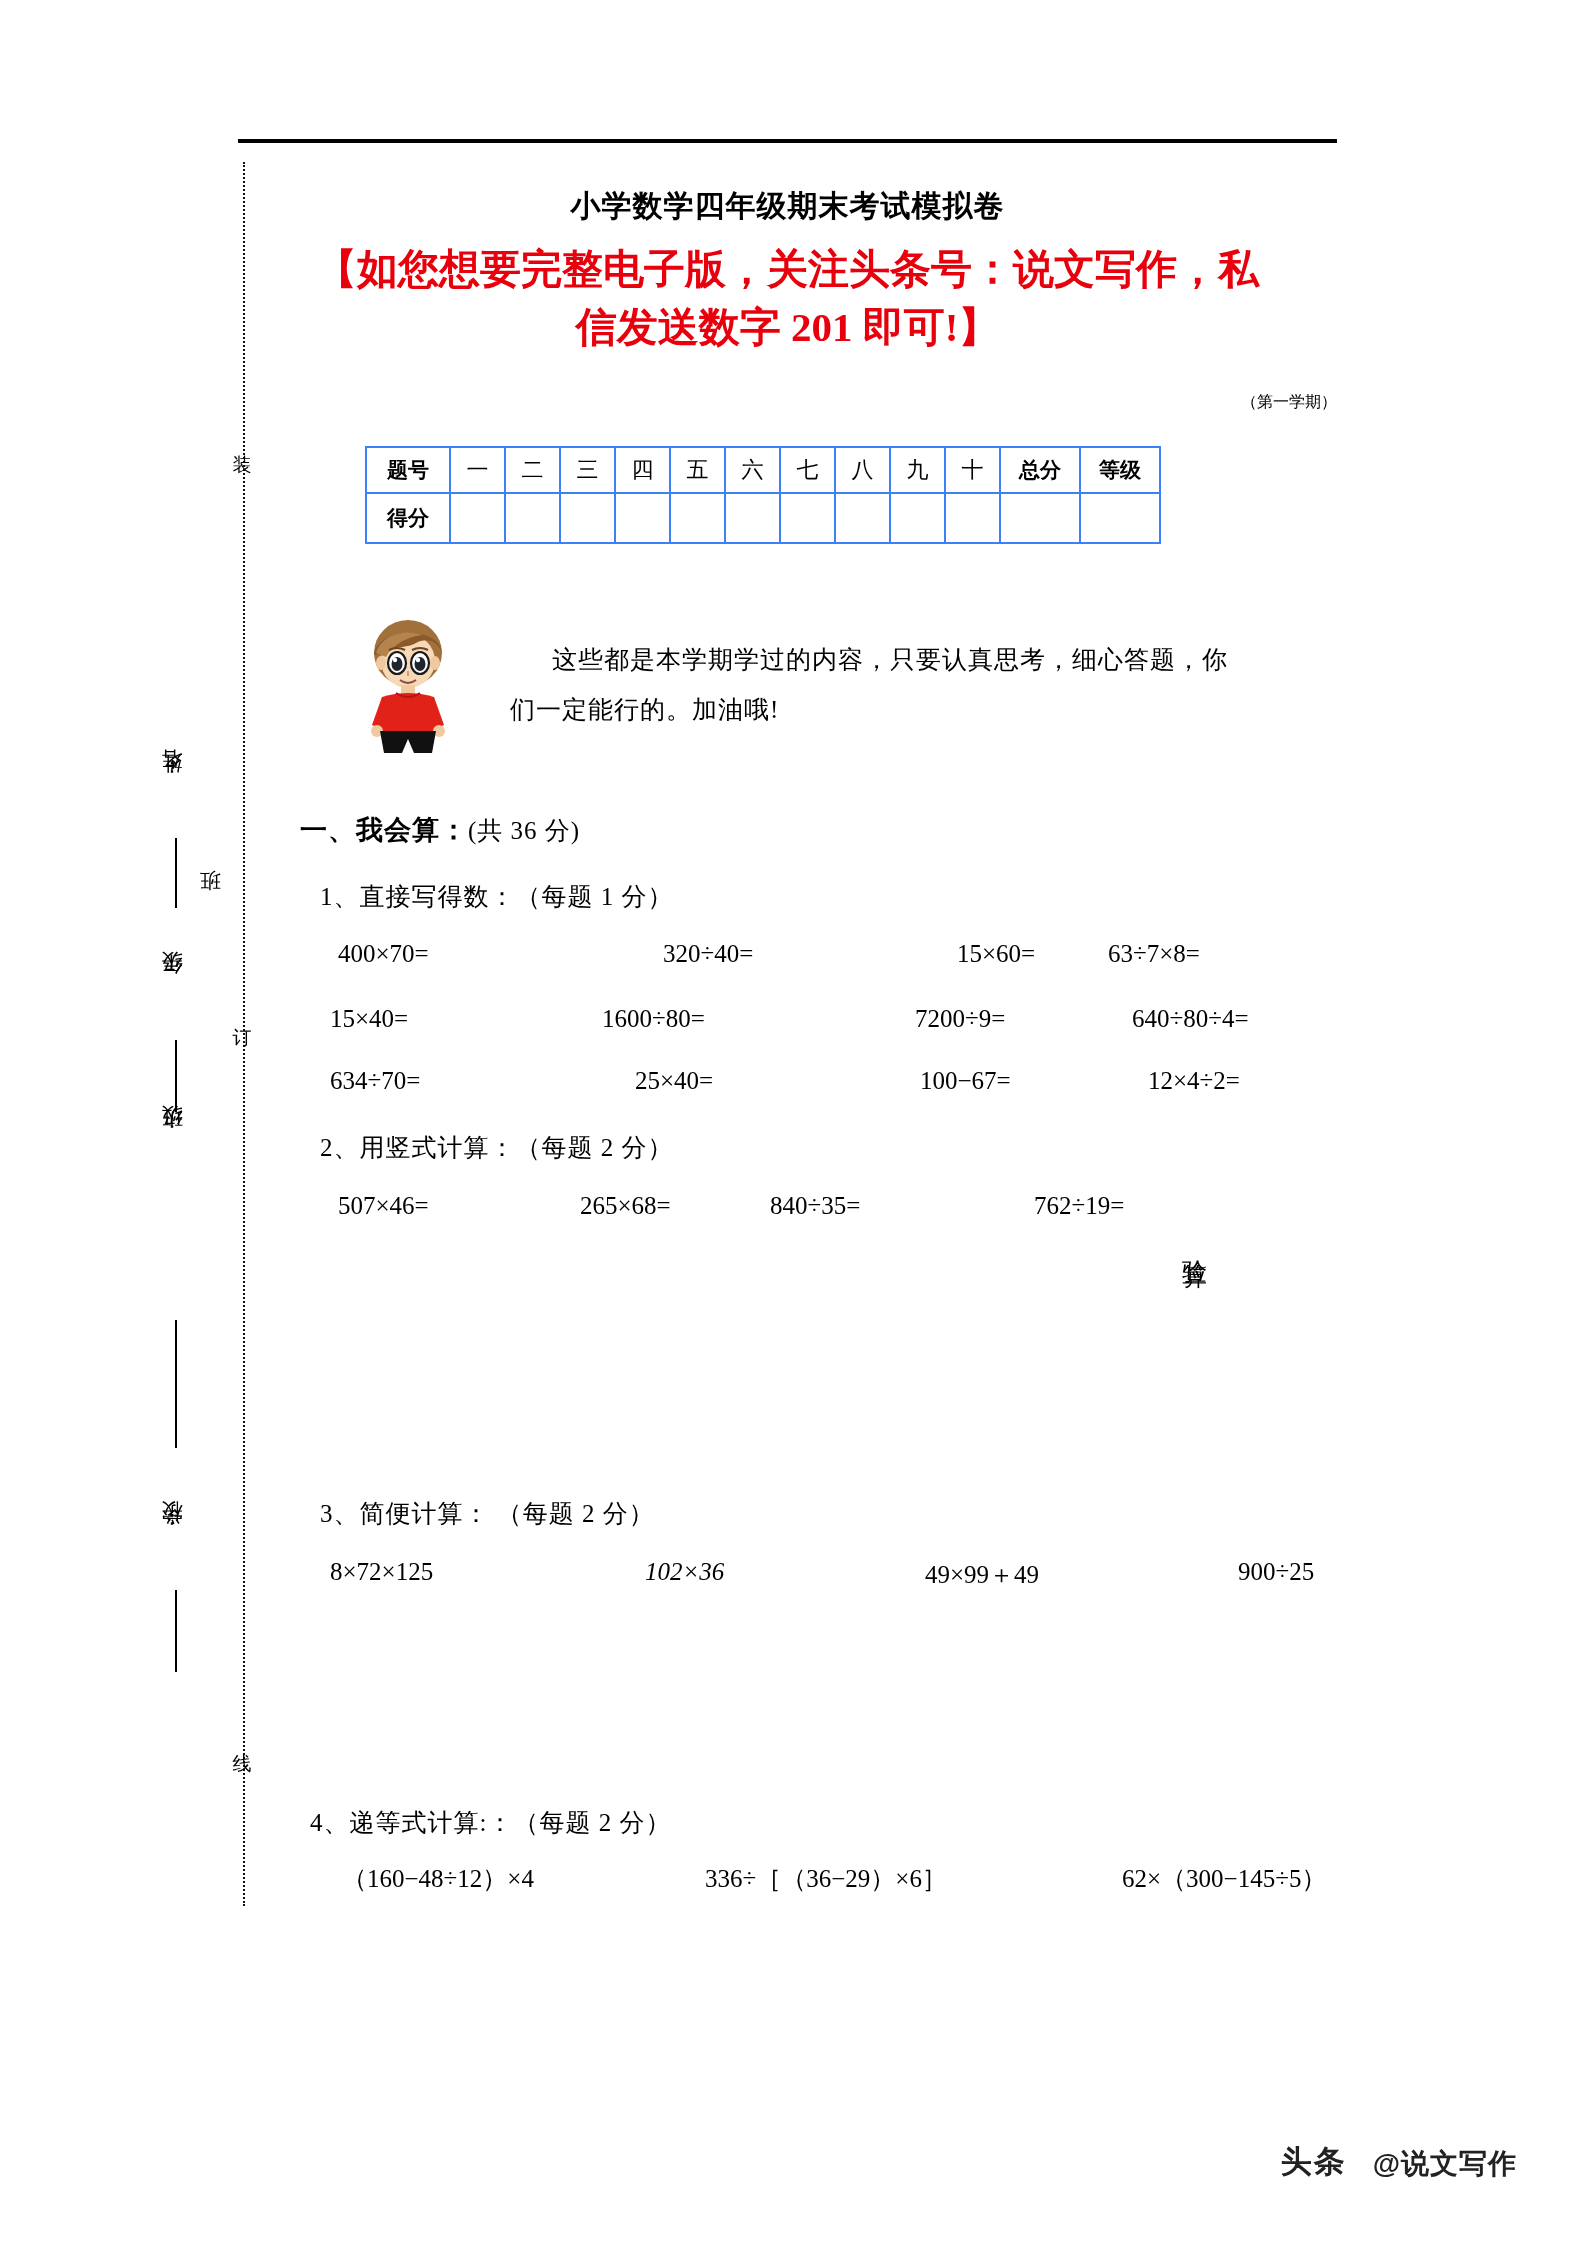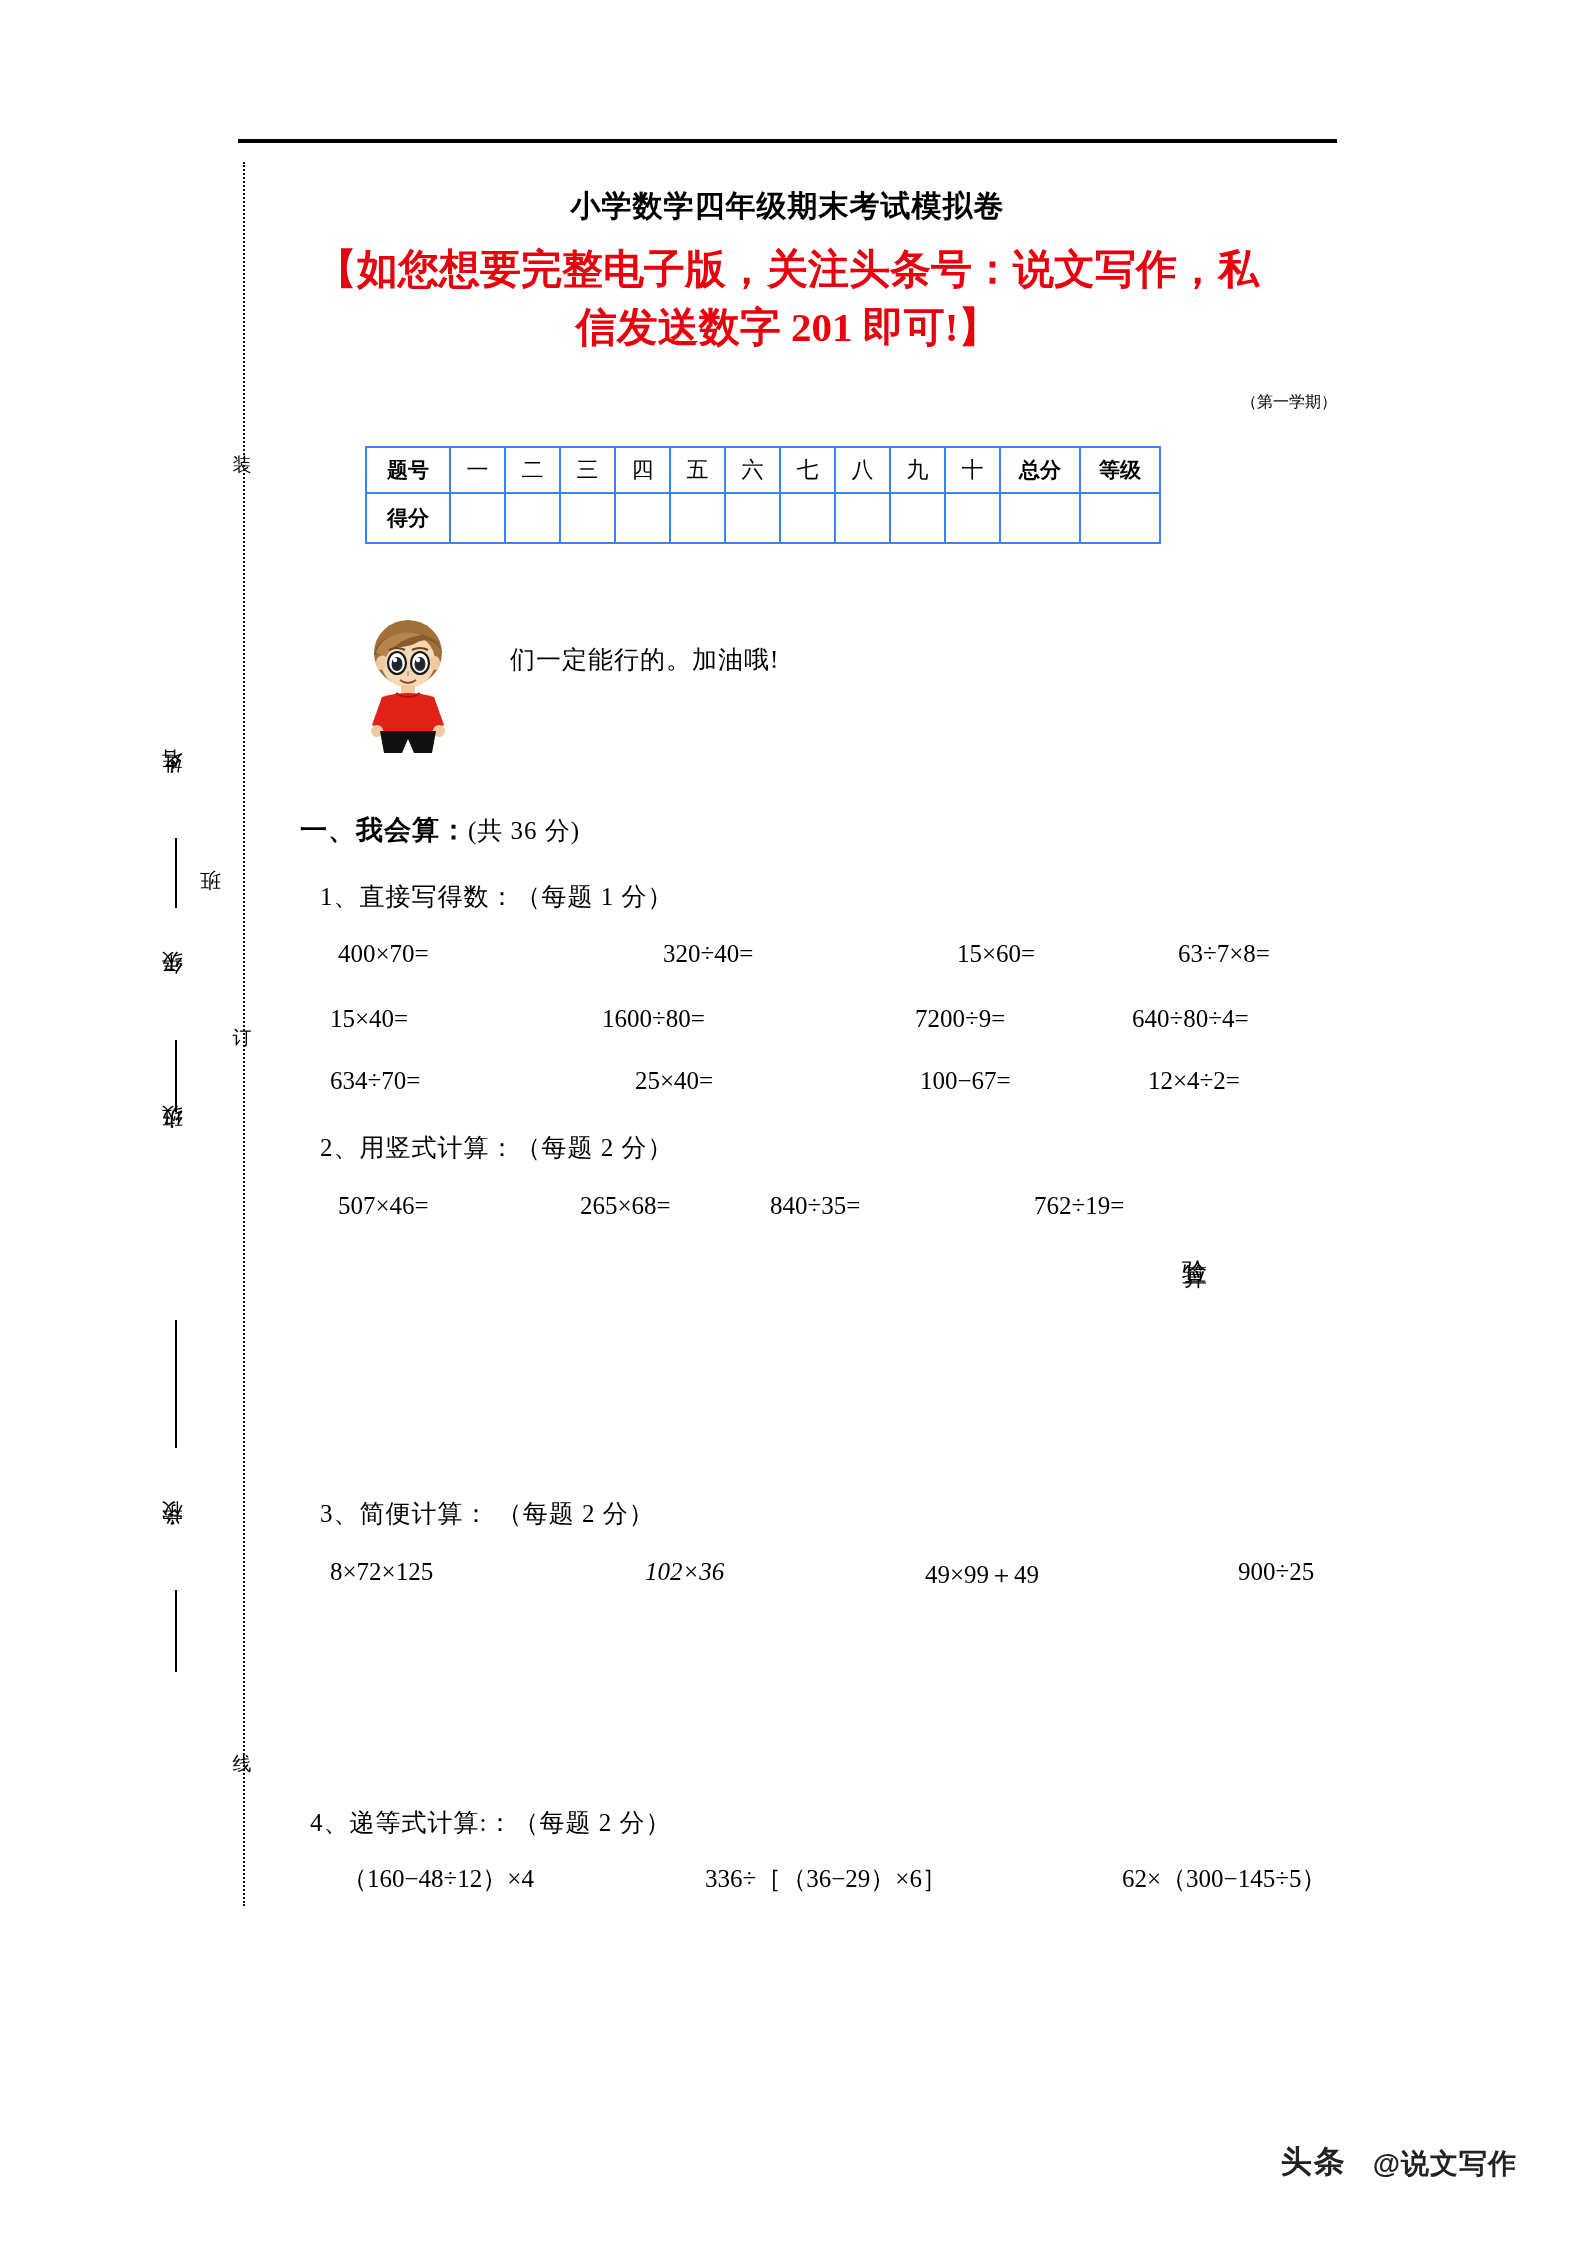--- a/index.html
+++ b/index.html
@@ -299,33 +299,34 @@
     <path d="M82 84 L92 112 L82 116 L78 92 Z" fill="#e02218"></path>
     <path d="M44 80 Q56 88 68 80" stroke="#b31410" stroke-width="2" fill="none"></path>
 
     <ellipse cx="25" cy="118" rx="6" ry="6" fill="#f0c9a0"></ellipse>
     <ellipse cx="87" cy="118" rx="6" ry="6" fill="#f0c9a0"></ellipse>
 
     <path d="M28 118 L84 118 L80 140 L62 140 L56 126 L50 140 L32 140 Z" fill="#111111"></path>
   </svg>
 
   <div class="intro">
+    <span class="l1">这些都是本学期学过的内容，只要认真思考，细心答题，你</span>
     <span class="l2">们一定能行的。加油哦!</span>
   </div>
 
   <div class="sec-head" style="left:300px; top:812px;">
     <span>一、我会算：</span><span class="pts">(共 36 分)</span>
   </div>
 
   <div class="sub-head" style="left:320px; top:880px;">1、直接写得数：（每题 1 分）</div>
 
   <div class="prob" style="left:338px; top:940px;">400×70=</div>
   <div class="prob" style="left:663px; top:940px;">320÷40=</div>
   <div class="prob" style="left:957px; top:940px;">15×60=</div>
-  <div class="prob" style="left:1178px; top:940px;">63÷7×8=</div>
+  <div class="prob" style="left:1108px; top:940px;">63÷7×8=</div>
 
   <div class="prob" style="left:330px; top:1005px;">15×40=</div>
   <div class="prob" style="left:602px; top:1005px;">1600÷80=</div>
   <div class="prob" style="left:915px; top:1005px;">7200÷9=</div>
   <div class="prob" style="left:1132px; top:1005px;">640÷80÷4=</div>
 
   <div class="prob" style="left:330px; top:1067px;">634÷70=</div>
   <div class="prob" style="left:635px; top:1067px;">25×40=</div>
   <div class="prob" style="left:920px; top:1067px;">100−67=</div>
   <div class="prob" style="left:1148px; top:1067px;">12×4÷2=</div>

